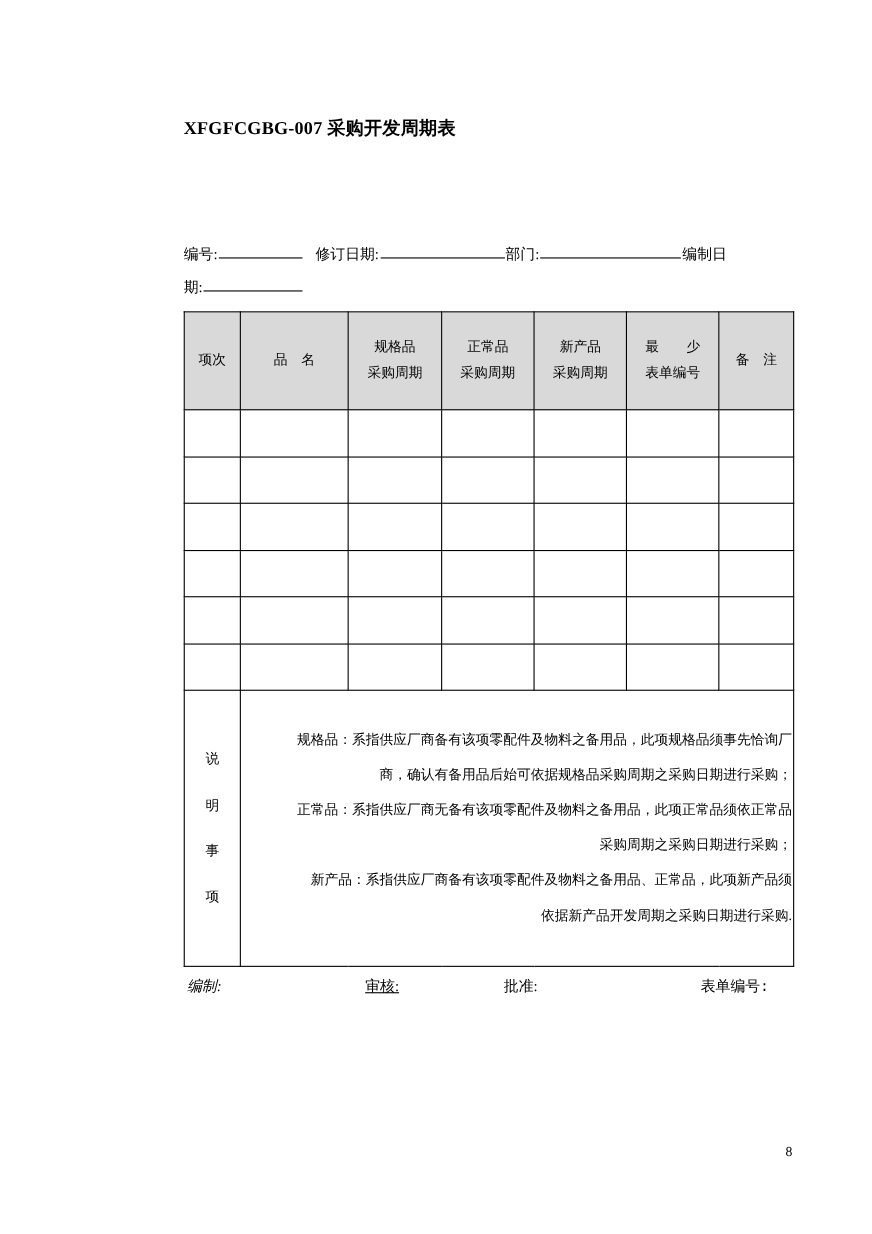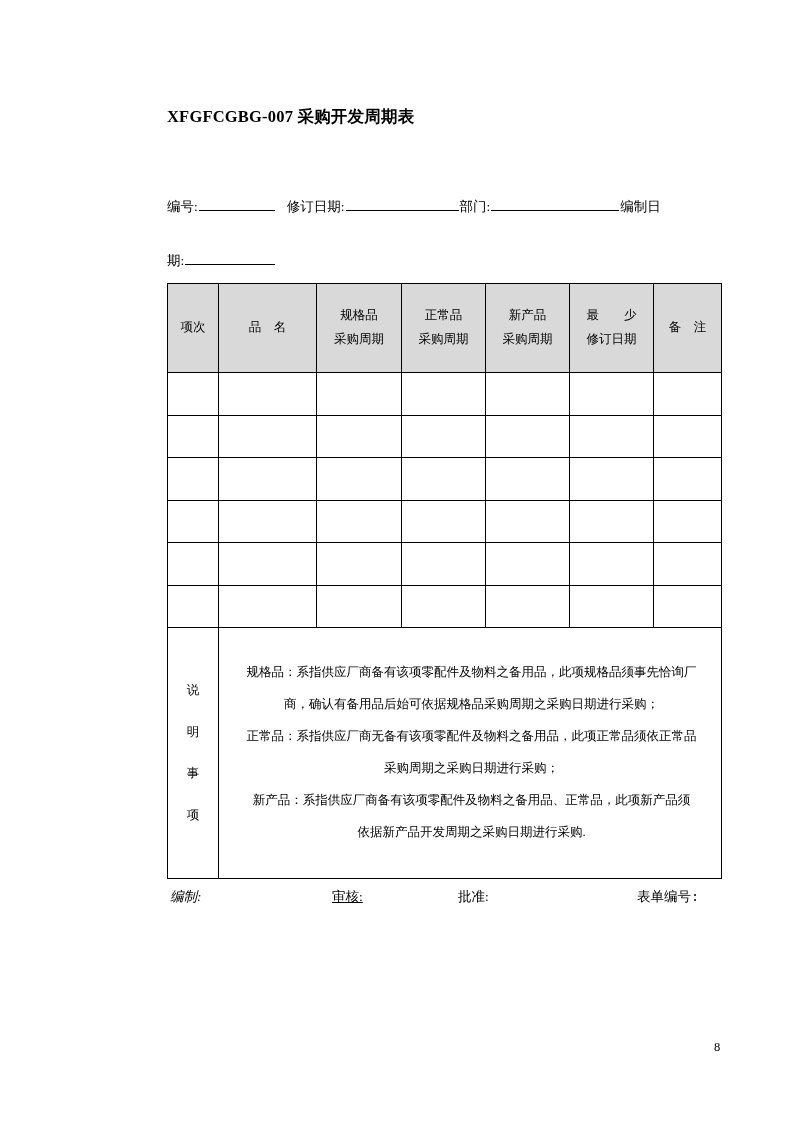--- a/index.html
+++ b/index.html
@@ -43,21 +43,21 @@
     white-space: nowrap;
   }
 
   
   .meta-line {
     position: absolute;
     left: 119px;
     font-size: 13.5px;
     white-space: nowrap;
   }
-  .meta-line.row1 { top: 196px; text-align: right; }
+  .meta-line.row1 { top: 220px; text-align: right; }
   .meta-line.row2 { top: 250px; }
   .blank {
     display: inline-block;
     border-bottom: 1.3px solid #000;
     vertical-align: baseline;
     height: 14px;
     margin: 0 1px;
   }
   .blank.w1 { width: 76px; }
   .blank.w2 { width: 113px; }
@@ -112,21 +112,21 @@
     vertical-align: top;
     padding: 0;
   }
   .notes-body-inner {
     padding: 8px 1px 8px 4px;
   }
   .note-line {
     font-size: 12.5px;
     line-height: 2.55;
     white-space: nowrap;
-    text-align: center;
+    text-align: right;
   }
 
   
   .sig-row {
     position: absolute;
     top: 888px;
     left: 0;
     width: 793px;
     font-size: 13.5px;
   }
@@ -185,21 +185,21 @@
         <td>
           <span class="hdr-two-line">正常品</span>
           <span class="hdr-two-line">采购周期</span>
         </td>
         <td>
           <span class="hdr-two-line">新产品</span>
           <span class="hdr-two-line">采购周期</span>
         </td>
         <td>
           <span class="hdr-two-line">最　　少</span>
-          <span class="hdr-two-line">修订日期</span>
+          <span class="hdr-two-line">表单编号</span>
         </td>
         <td>
           <span class="hdr-two-line">备　注</span>
         </td>
       </tr>
     </thead>
     <tbody>
       <tr>
         <td class="blank-cell"></td>
         <td class="blank-cell"></td>

